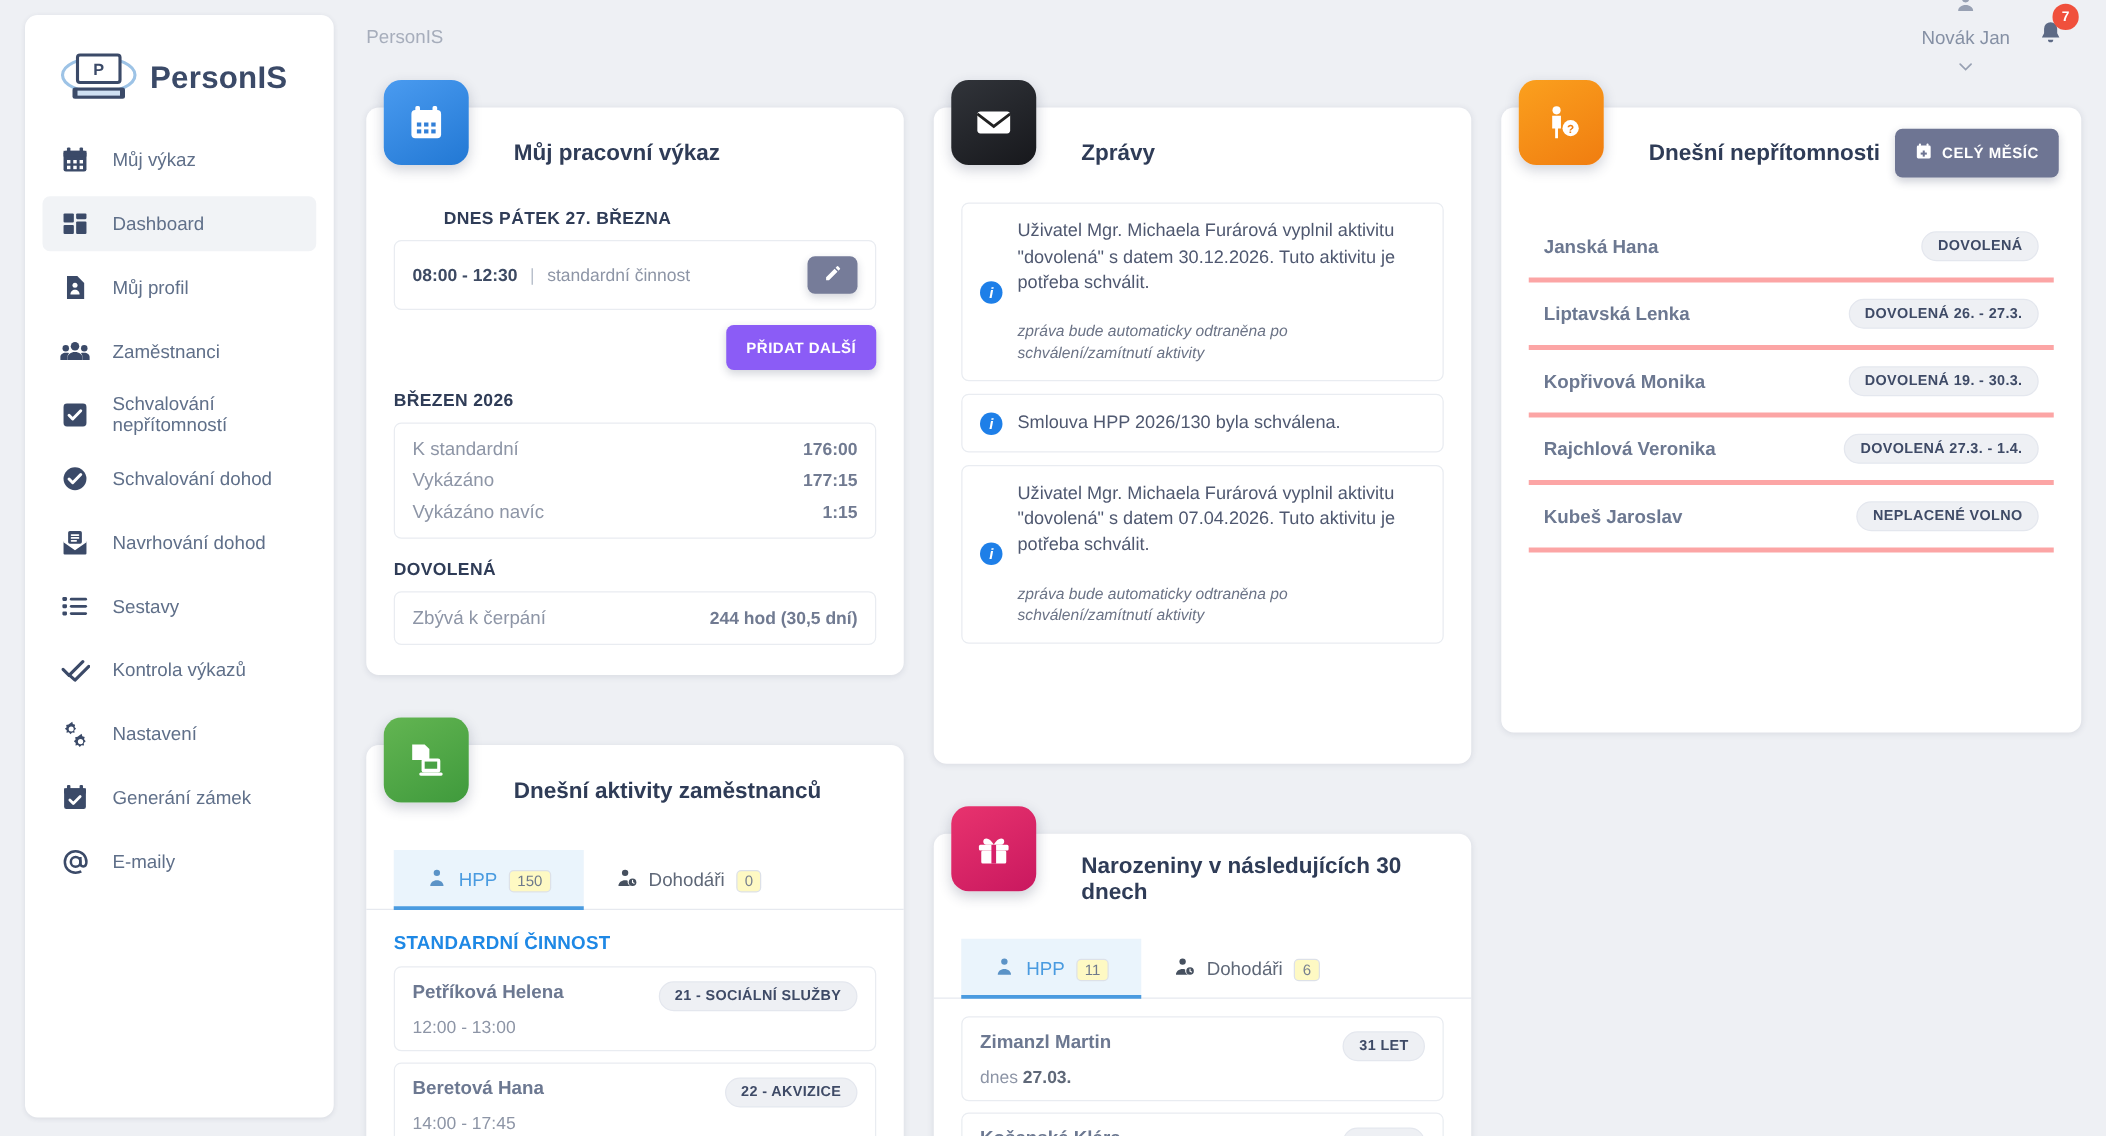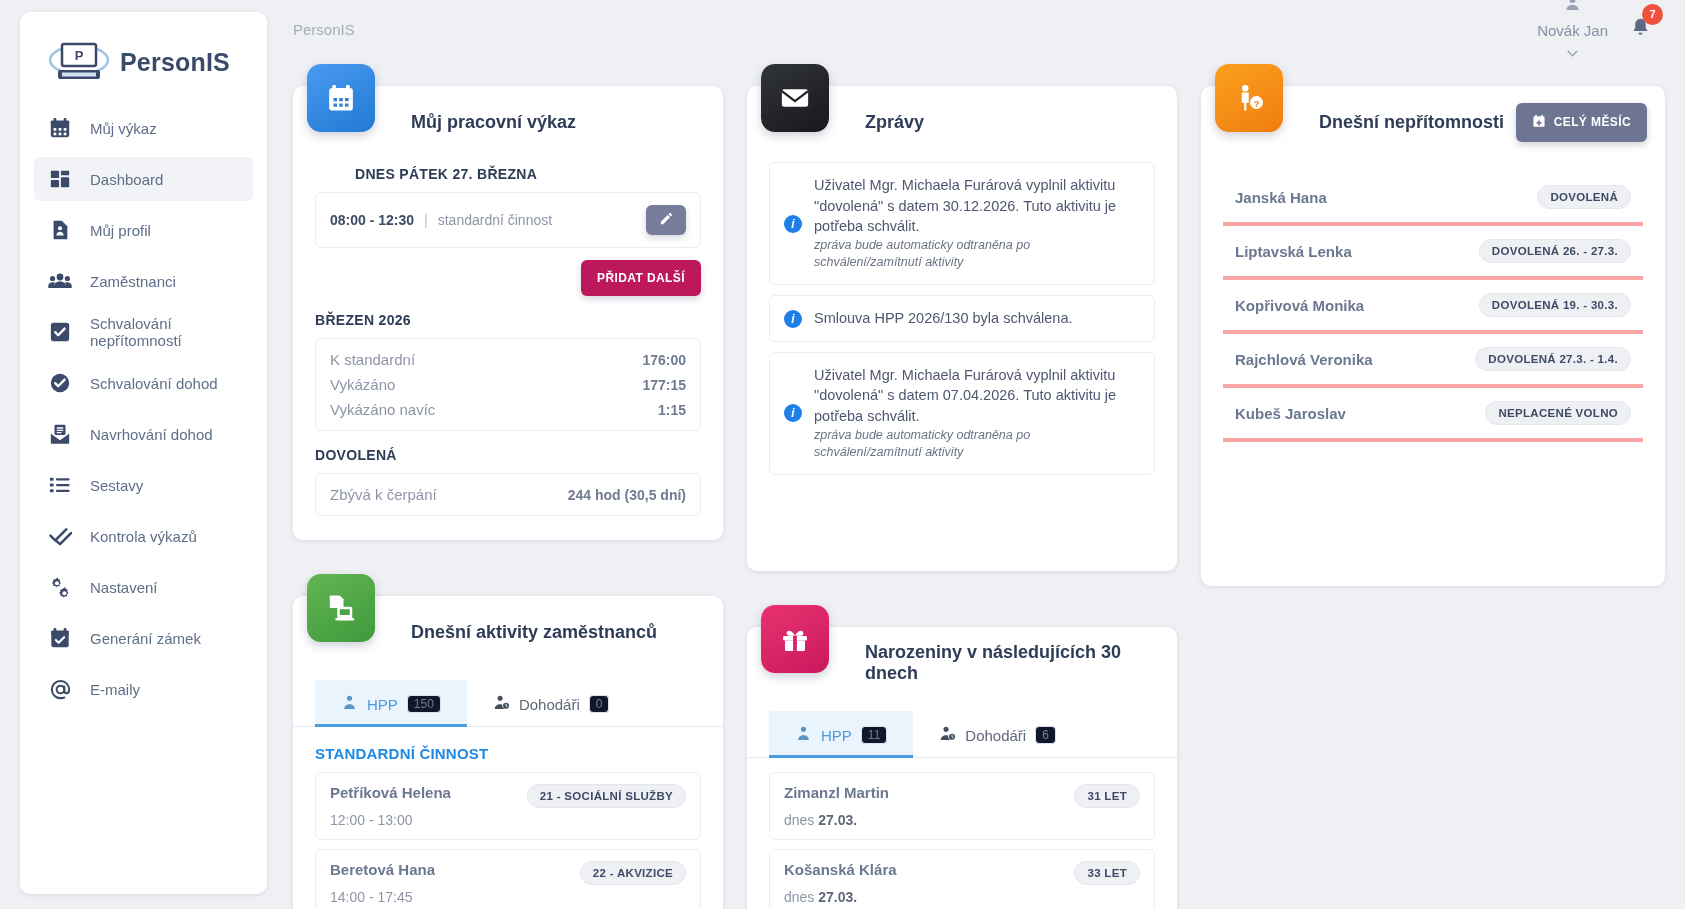--- a/index.html
+++ b/index.html
@@ -74,21 +74,21 @@
   .btn {
     border: none; border-radius: 6px; cursor: pointer;
     font-family: inherit; font-weight: bold; letter-spacing: .4px;
   }
   .btn-grey {
     background: #6e7593; color: #fff; font-size: 12px;
     padding: 11px 16px; display: inline-flex; align-items: center; gap: 8px;
     box-shadow: 0 3px 7px rgba(40,50,80,.22);
   }
   .btn-grey-sm {
-    background: #be185d; color: #fff; font-size: 12px;
+    background: #8b5cf6; color: #fff; font-size: 12px;
     padding: 11px 16px; box-shadow: 0 3px 7px rgba(40,50,80,.20);
   }
   .btn-icon-round {
     background: #767c99; color: #fff; width: 40px; height: 30px;
     border-radius: 6px; display: flex; align-items: center; justify-content: center;
     box-shadow: 0 3px 7px rgba(40,50,80,.20); border: none; cursor: pointer;
   }
 
   .card-body { padding: 4px 22px 24px 22px; }
   .sec-label { font-size: 14px; font-weight: bold; color: #2f3c57; letter-spacing: .3px; margin: 16px 0 10px 0; }
@@ -105,21 +105,21 @@
   .stat-list { padding: 8px 14px; }
   .stat-row { display: flex; align-items: baseline; padding: 4px 0; }
   .stat-label { font-size: 15px; color: #8d95a6; }
   .stat-value { margin-left: auto; font-size: 14px; font-weight: bold; color: #707a91; }
 
   
   .msg { border: 1px solid #e9ecf1; border-radius: 6px; display: flex; gap: 12px; padding: 12px 14px; margin-bottom: 10px; align-items: center; }
   .msg-ico { width: 18px; height: 18px; flex: 0 0 18px; border-radius: 50%; background: #1e7fe8; color: #fff;
              font-size: 12px; font-weight: bold; font-style: italic; display: flex; align-items: center; justify-content: center; }
   .msg-main { font-size: 14.5px; color: #4f5870; line-height: 1.42; }
-  .msg-note { font-size: 12.5px; color: #6b7386; font-style: italic; line-height: 1.42; margin-top: 0; }
+  .msg-note { font-size: 12.5px; color: #6b7386; font-style: italic; line-height: 1.42; margin-top: 20px; }
 
   
   .ab-row { display: flex; align-items: center; padding: 13px 12px; border-bottom: 4px solid #fca5a5; }
   .ab-row:last-child { border-bottom: none; }
   .ab-name { font-size: 15px; font-weight: bold; color: #6c7891; }
   .pill {
     margin-left: auto; background: #eef0f4; border: 1px solid #e4e7ee;
     border-radius: 14px; padding: 5px 12px; font-size: 11.5px;
     font-weight: bold; color: #3e4a66; letter-spacing: .3px; white-space: nowrap;
   }
@@ -127,21 +127,21 @@
   
   .tabs { display: flex; border-bottom: 1px solid #e6e9ef; margin: 8px -22px 0 -22px; padding: 0 22px; }
   .tab {
     display: flex; align-items: center; gap: 9px; padding: 14px 26px 12px 26px;
     font-size: 15px; color: #5f6878; cursor: pointer; position: relative;
   }
   .tab.active { color: #4a9be0; background: #eaf4fc; }
   .tab.active::after { content: ""; position: absolute; left: 0; right: 0; bottom: -1px; height: 3px; background: #4a9be0; }
   .tab-count {
     border: 1px solid #dde1e8; border-radius: 4px; font-size: 12px;
-    padding: 1px 6px; color: #78808f; background: #0f172a;
+    padding: 1px 6px; color: #78808f; background: #fef9c3;
   }
   .tab.active .tab-count { color: #6f7a8c; }
 
   .group-label { font-size: 15px; font-weight: bold; color: #1e88e5; letter-spacing: .2px; margin: 18px 0 10px 0; }
   .item {
     border: 1px solid #e9ecf1; border-radius: 6px; padding: 11px 14px;
     margin-bottom: 9px; display: flex; flex-wrap: wrap; align-items: flex-start;
   }
   .item-name { font-size: 15px; font-weight: bold; color: #6c7891; }
   .item-sub { font-size: 14px; color: #8d95a6; width: 100%; margin-top: 4px; }

